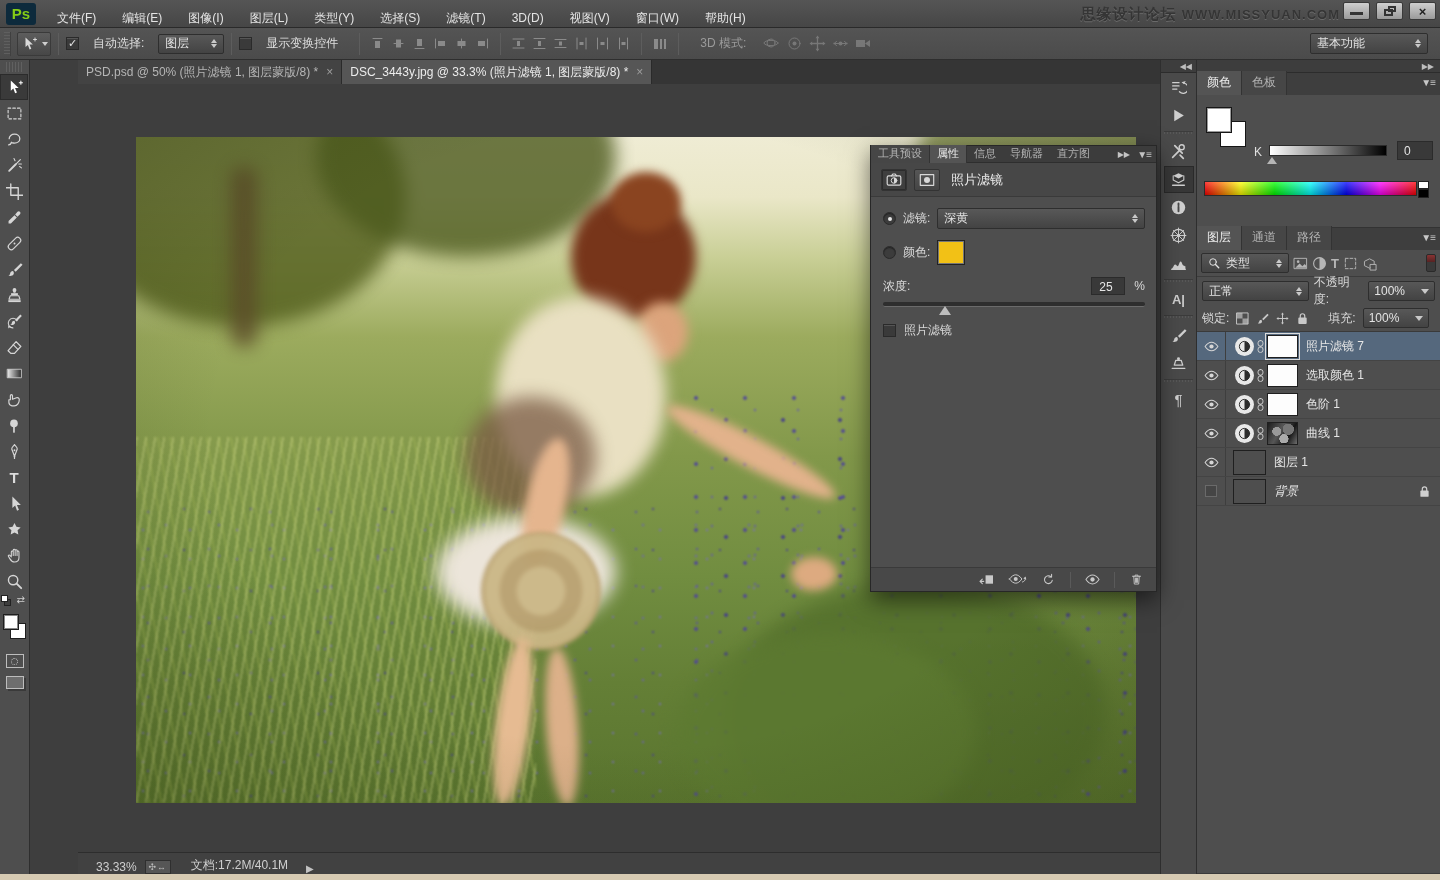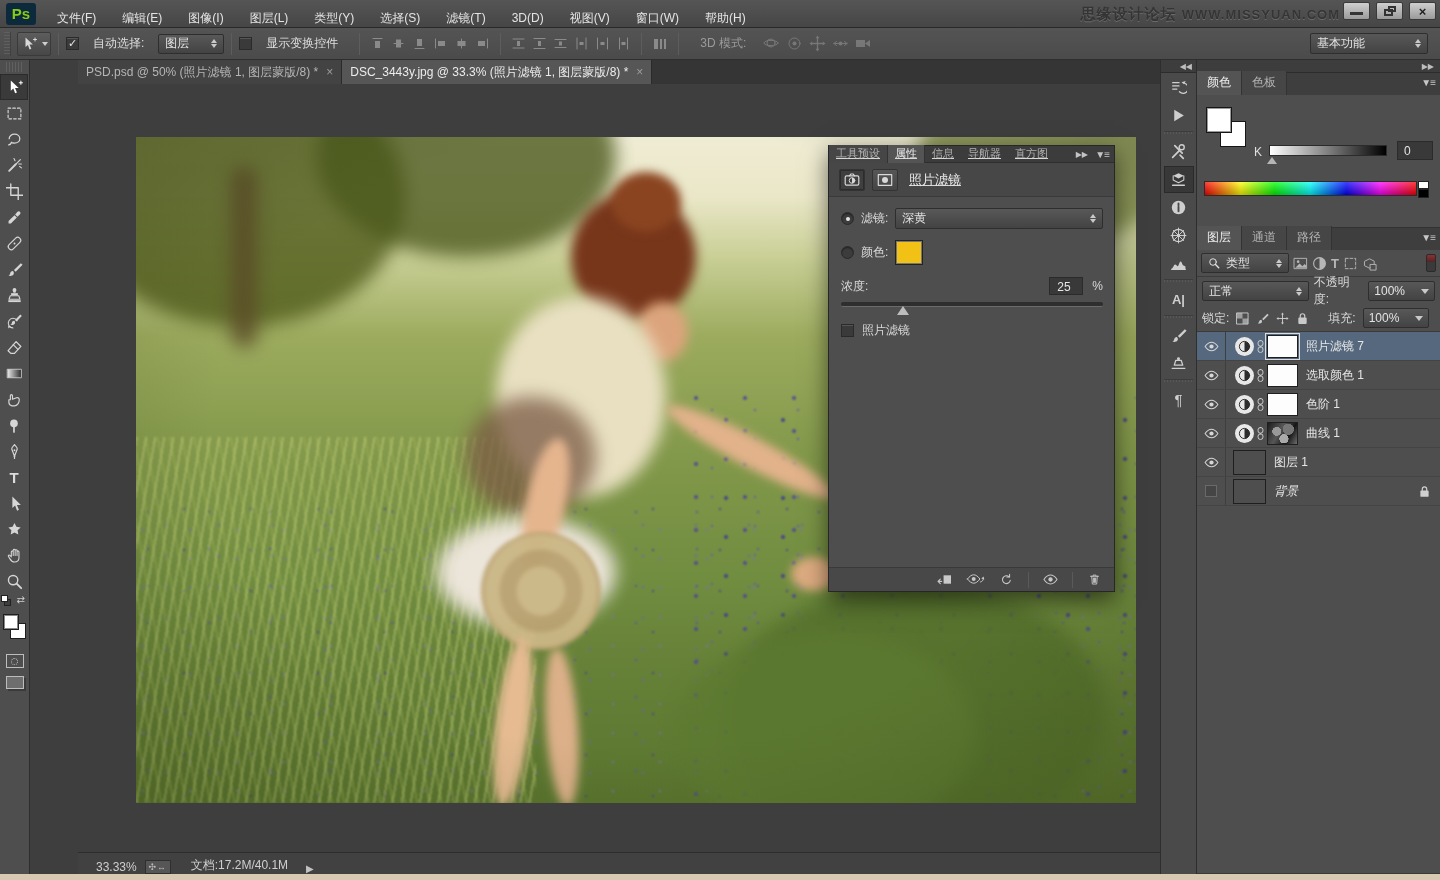--- a/index.html
+++ b/index.html
@@ -178,22 +178,22 @@
      linear-gradient(180deg,#e3ddb9 0%,#a4af62 35%,#7690446 60%,#6d8a3c 70%,#66724f 82%,#5d5a7b 100%); }
   .lname { margin-left:8px; color:#e6e6e6; white-space:nowrap; }
   .lname.bgname { font-style:italic; }
   .row-lock { position:absolute; right:10px; color:#d0d0d0; }
   .row-lock svg { width:11px; height:13px; }
 
   #lp-bottom { position:absolute; left:0; bottom:6px; width:100%; height:29px; border-top:1px solid #3a3a3a;
     display:flex; align-items:center; justify-content:flex-end; gap:13px; padding:0 14px; color:#c9c9c9; background:#4a4a4a;}
 
   
-  #propspanel { position:absolute; left:828px; top:145px; width:287px; height:447px; background:#4e4e4e;
-    border:1px solid #272727; box-shadow:0 8px 22px rgba(0,0,0,.55);text-decoration:underline; }
+  #propspanel { position:absolute; left:870px; top:145px; width:287px; height:447px; background:#4e4e4e;
+    border:1px solid #272727; box-shadow:0 8px 22px rgba(0,0,0,.55); }
   #pp-tabs { height:17px; background:#3c3c3c; display:flex; align-items:center; font-size:11px; position:relative; border-bottom:1px solid #2e2e2e;}
   #pp-tabs .ptab { padding:1px 7px 2px; }
   #pp-tabs .chev { position:absolute; right:26px; color:#c3c3c3; font-size:8px; }
   #pp-tabs .pmenu { position:absolute; right:5px; color:#c3c3c3; font-size:10px; letter-spacing:-1px;}
   #pp-title { height:34px; display:flex; align-items:center; gap:7px; padding:0 10px; background:#474747; border-bottom:1px solid #3a3a3a;}
   .pp-icbtn { width:26px; height:22px; border:1px solid #333; border-radius:2px; background:linear-gradient(#565656,#454545);
     display:flex; align-items:center; justify-content:center; color:#d8d8d8; }
   .pp-icbtn svg { width:16px; height:16px; }
   #pp-title .t { font-size:13px; color:#ececec; margin-left:4px; }
   .radio { width:13px; height:13px; border-radius:50%; background:#3c3c3c; border:1px solid #2a2a2a; box-shadow:inset 0 1px 1px #222; position:relative;}

